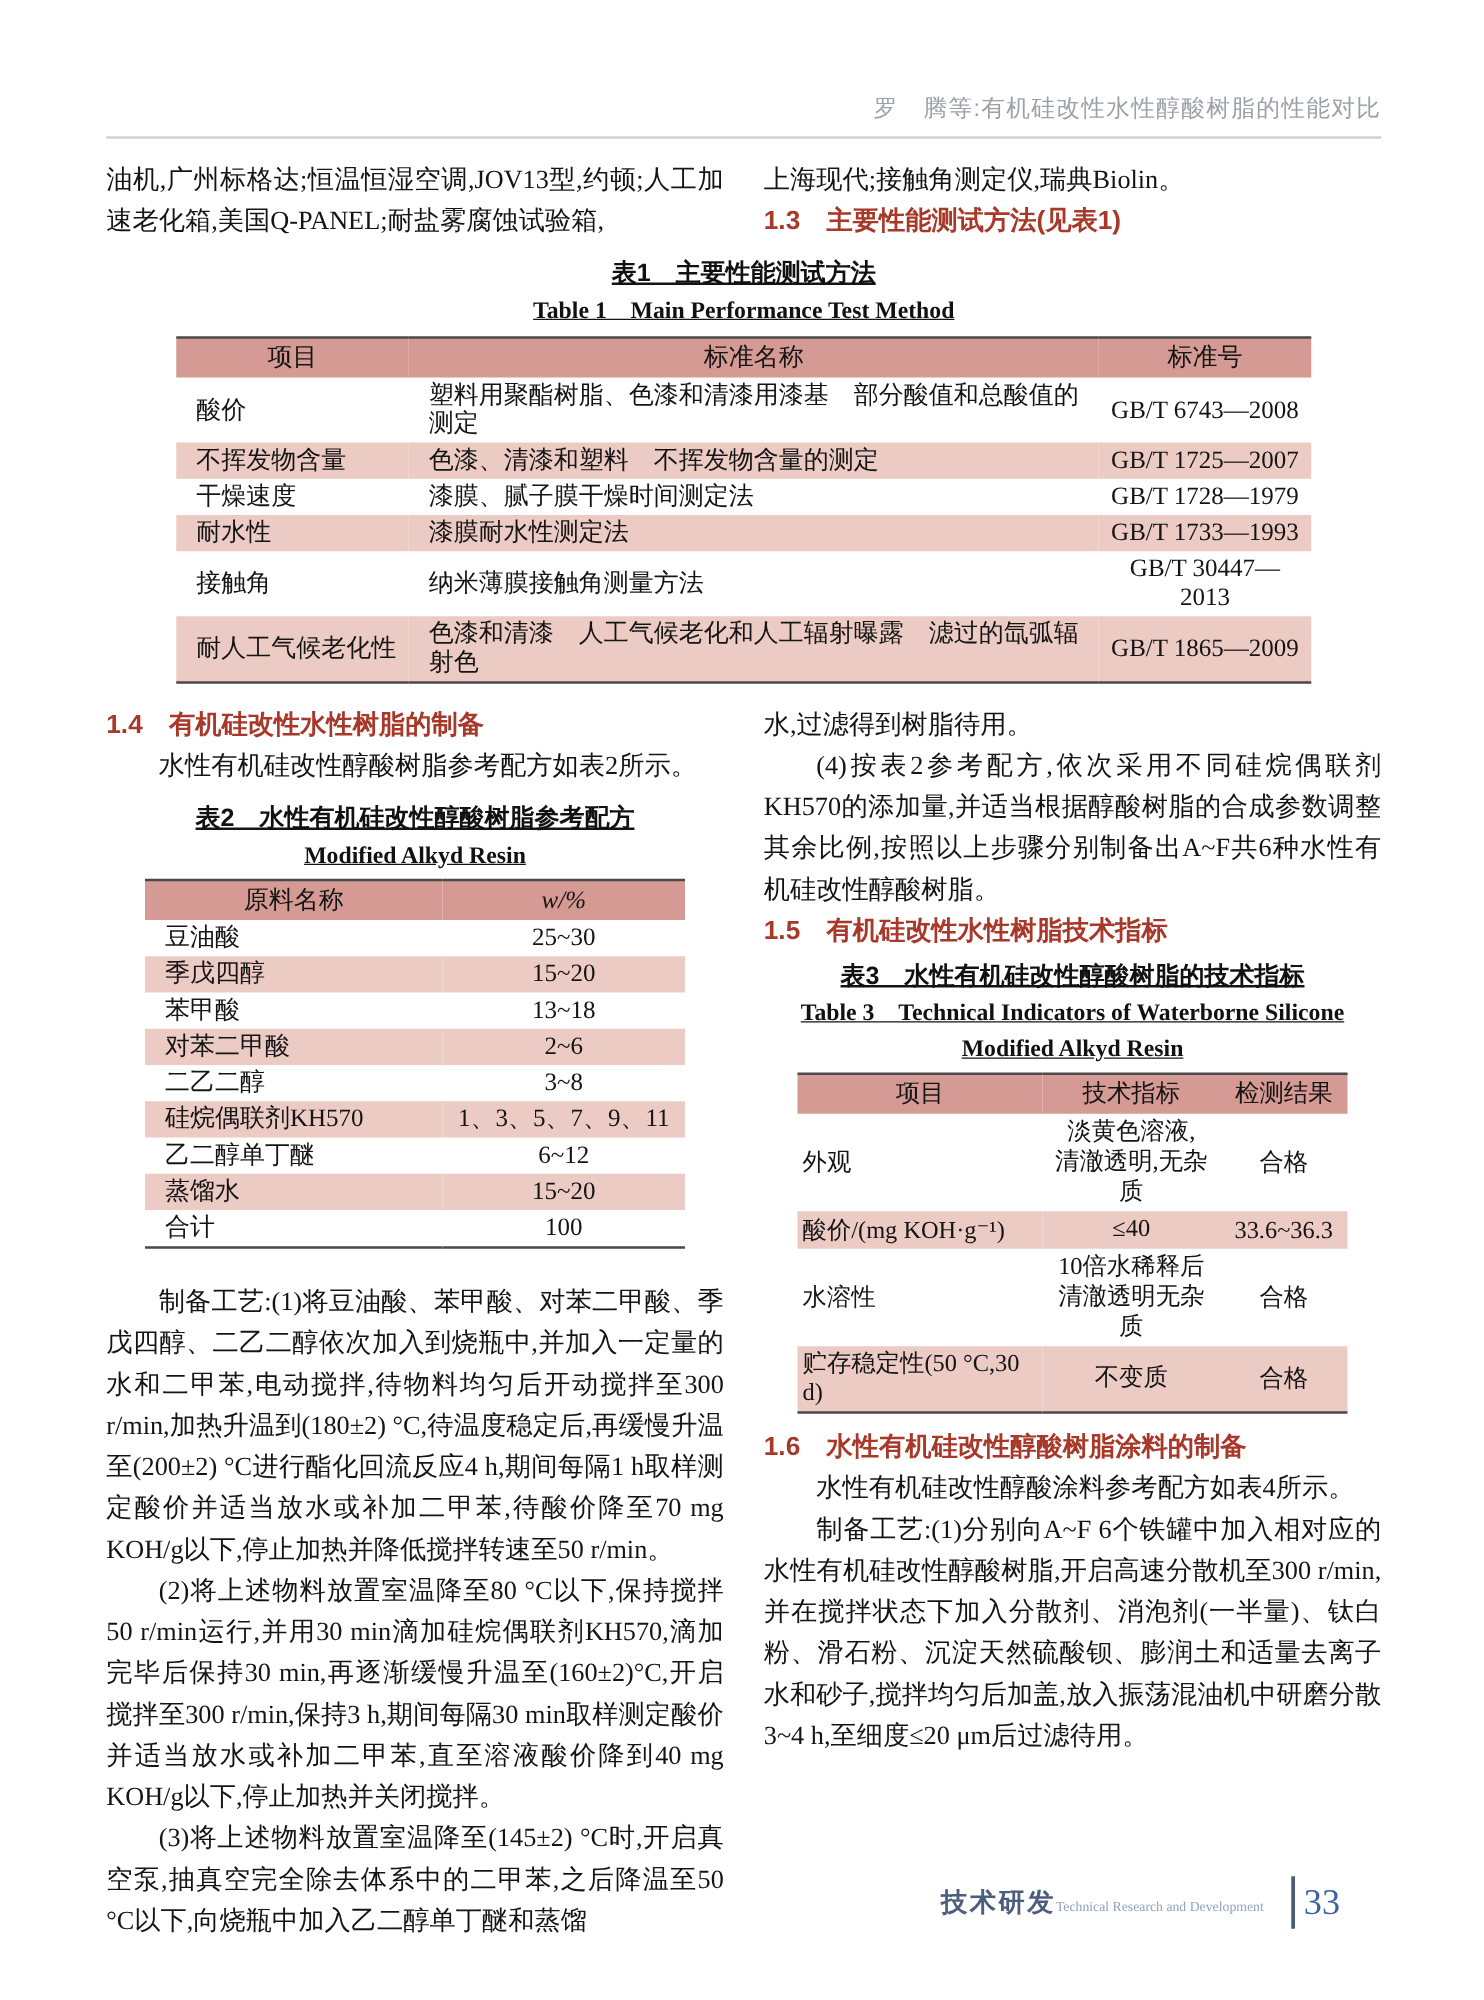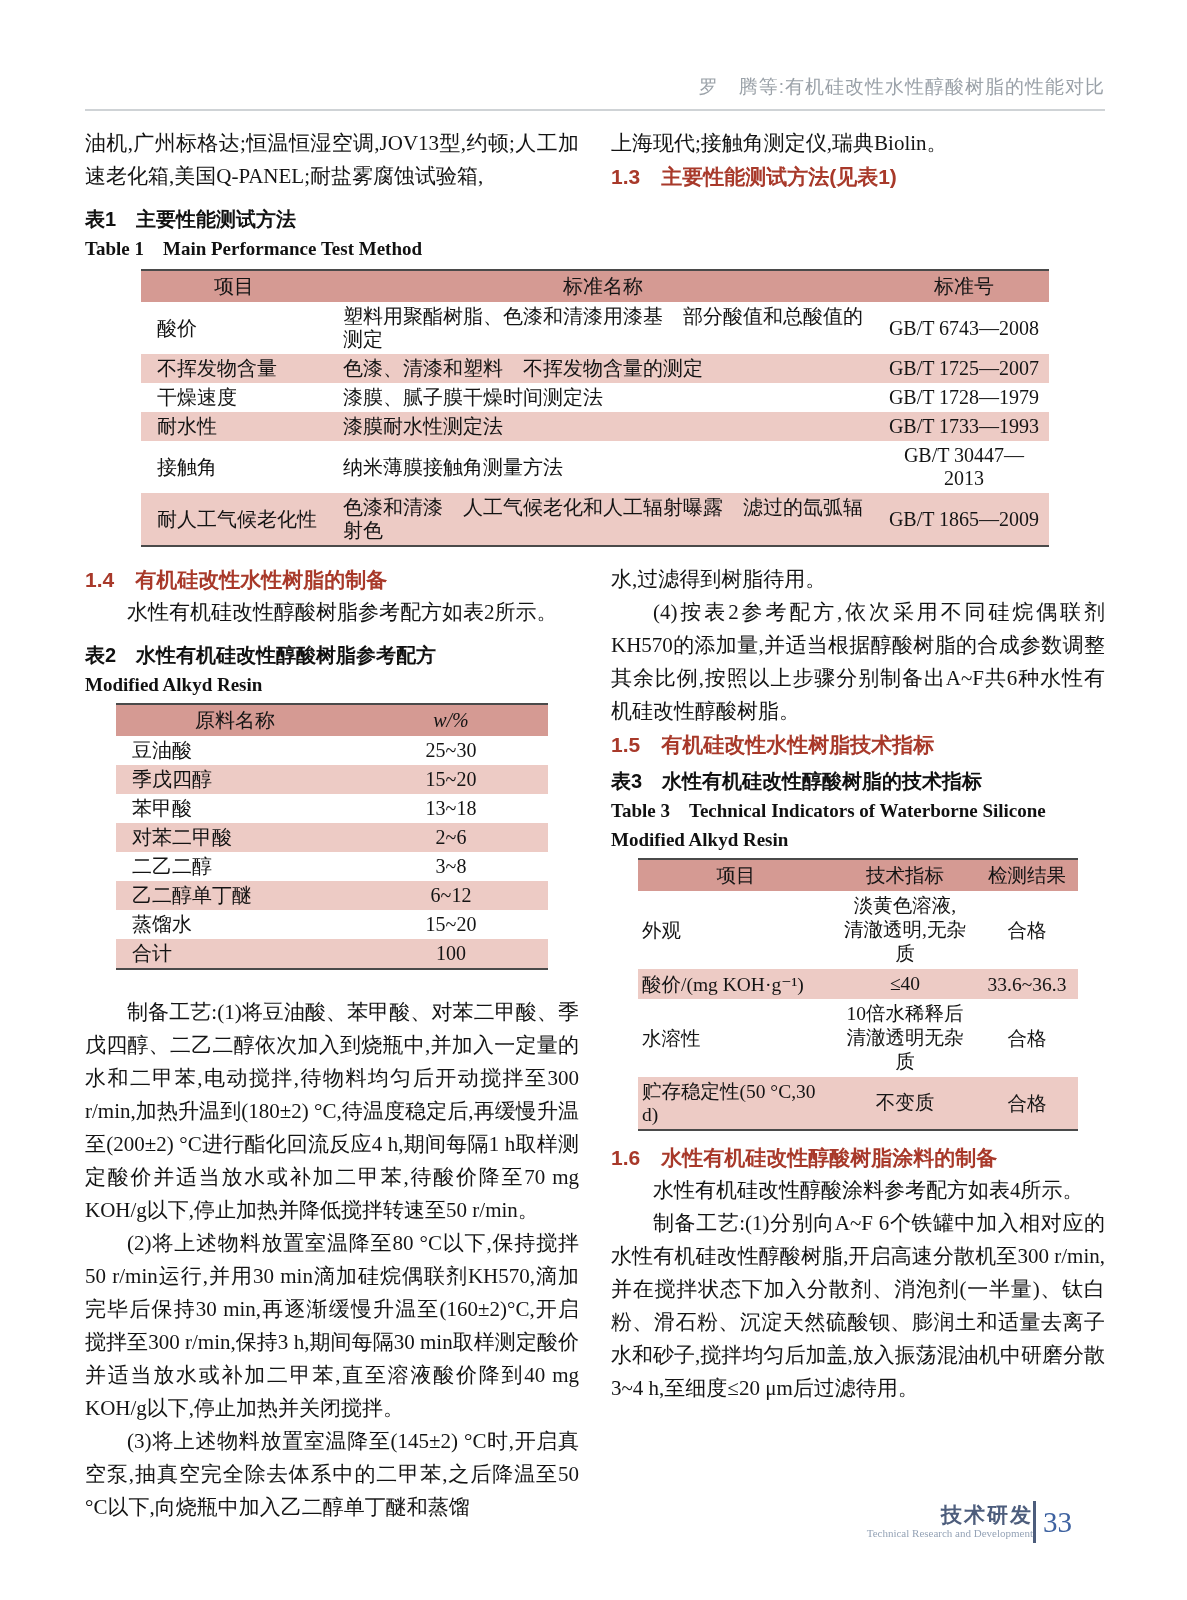--- a/index.html
+++ b/index.html
@@ -30,21 +30,21 @@
     text-align:justify;text-justify:inter-ideograph;
   }
   .ind{text-indent:2em;}
 
   .sec-heading{
     margin:0;font-family:"Liberation Sans","DejaVu Sans",sans-serif;
     font-weight:bold;font-size:21px;line-height:33px;color:#a8392a;
   }
 
   
-  .tbl-titles{}
+  .tbl-titles{text-align:center;text-decoration:underline;}
   .tbl-title-cn{
     font-family:"Liberation Sans","DejaVu Sans",sans-serif;
     font-weight:bold;font-size:20px;line-height:29px;color:#111;
   }
   .tbl-title-en{
     font-family:"Liberation Serif","DejaVu Serif",serif;
     font-weight:bold;font-size:19px;line-height:29px;color:#111;
   }
 
   
@@ -78,21 +78,21 @@
   .t3 td.ml{white-space:pre-line;line-height:24px;}
 
   .gap-sm{height:10px;}
   .gap-md{height:26px;}
 
   
   .footer{
     position:absolute;top:1501px;right:115px;
     display:flex;align-items:center;
   }
-  .footer-left{display:flex;flex-direction:column;align-items:flex-end;margin-right:0;}
+  .footer-left{display:flex;align-items:flex-end;margin-right:22px;}
   .footer-cn{
     font-family:"Liberation Sans","DejaVu Sans",sans-serif;
     font-weight:bold;font-size:21px;line-height:23px;color:#4d5d7c;letter-spacing:2px;
   }
   .footer-en{
     font-family:Liberation Serif, serif;
     font-size:11px;line-height:15px;color:#95a3b6;
   }
   .footer-bar{width:3px;height:42px;background:#4d5d7c;margin-right:7px;}
   .footer-page{
@@ -203,20 +203,24 @@
               <td class="l">苯甲酸</td>
               <td class="c">13~18</td>
             </tr>
             <tr>
               <td class="l">对苯二甲酸</td>
               <td class="c">2~6</td>
             </tr>
             <tr>
               <td class="l">二乙二醇</td>
               <td class="c">3~8</td>
+            </tr>
+            <tr>
+              <td class="l">硅烷偶联剂KH570</td>
+              <td class="c">1、3、5、7、9、11</td>
             </tr>
             <tr>
               <td class="l">乙二醇单丁醚</td>
               <td class="c">6~12</td>
             </tr>
             <tr>
               <td class="l">蒸馏水</td>
               <td class="c">15~20</td>
             </tr>
             <tr>

